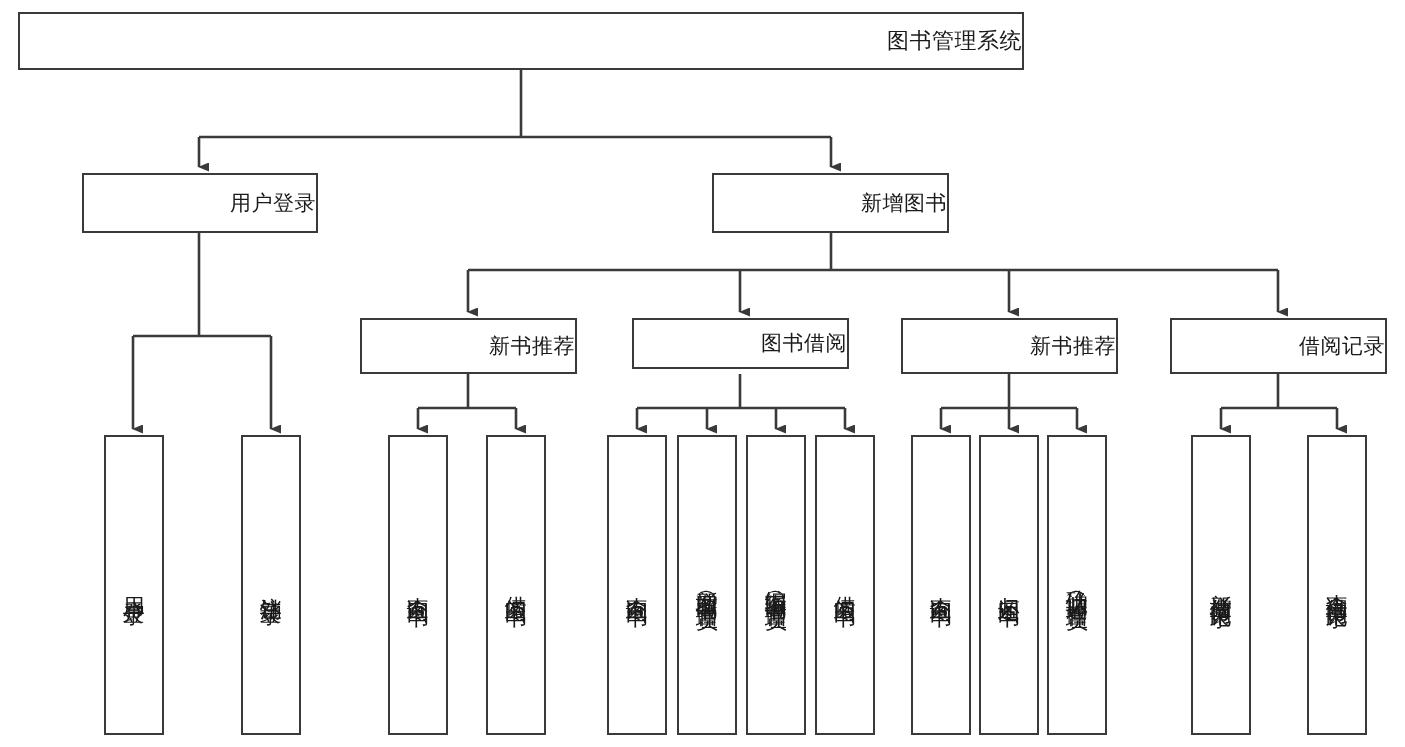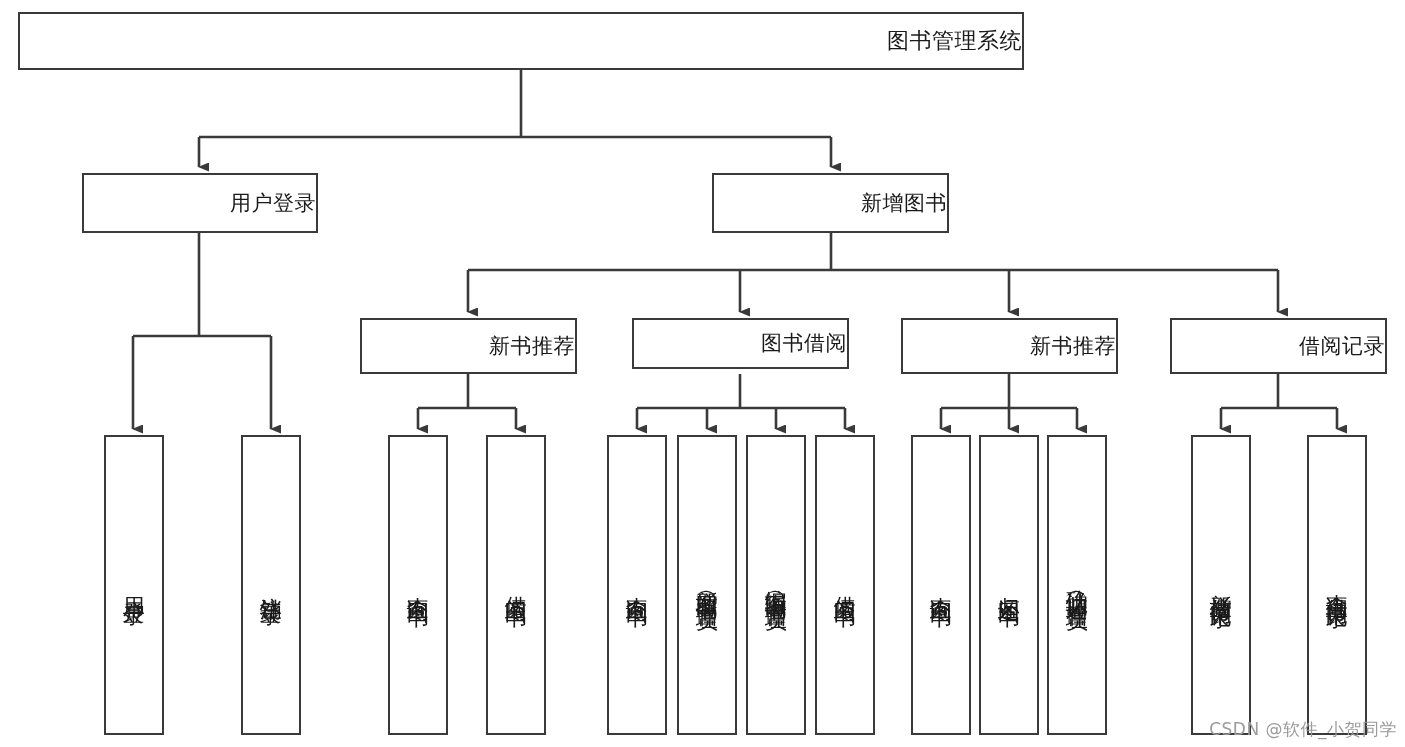--- a/index.html
+++ b/index.html
@@ -205,15 +205,14 @@
   </div>
 
   <div class="node vert" style="left:1191px; top:435px; width:60px; height:300px;">
     <span class="node-label">新增借阅记录</span>
   </div>
 
   <div class="node vert" style="left:1307px; top:435px; width:60px; height:300px;">
     <span class="node-label">查询借阅记录</span>
   </div>
 
-  <div id="watermark">CSDN @软件_小贺同学</div>
 
 </div>
 
 </body></html>

